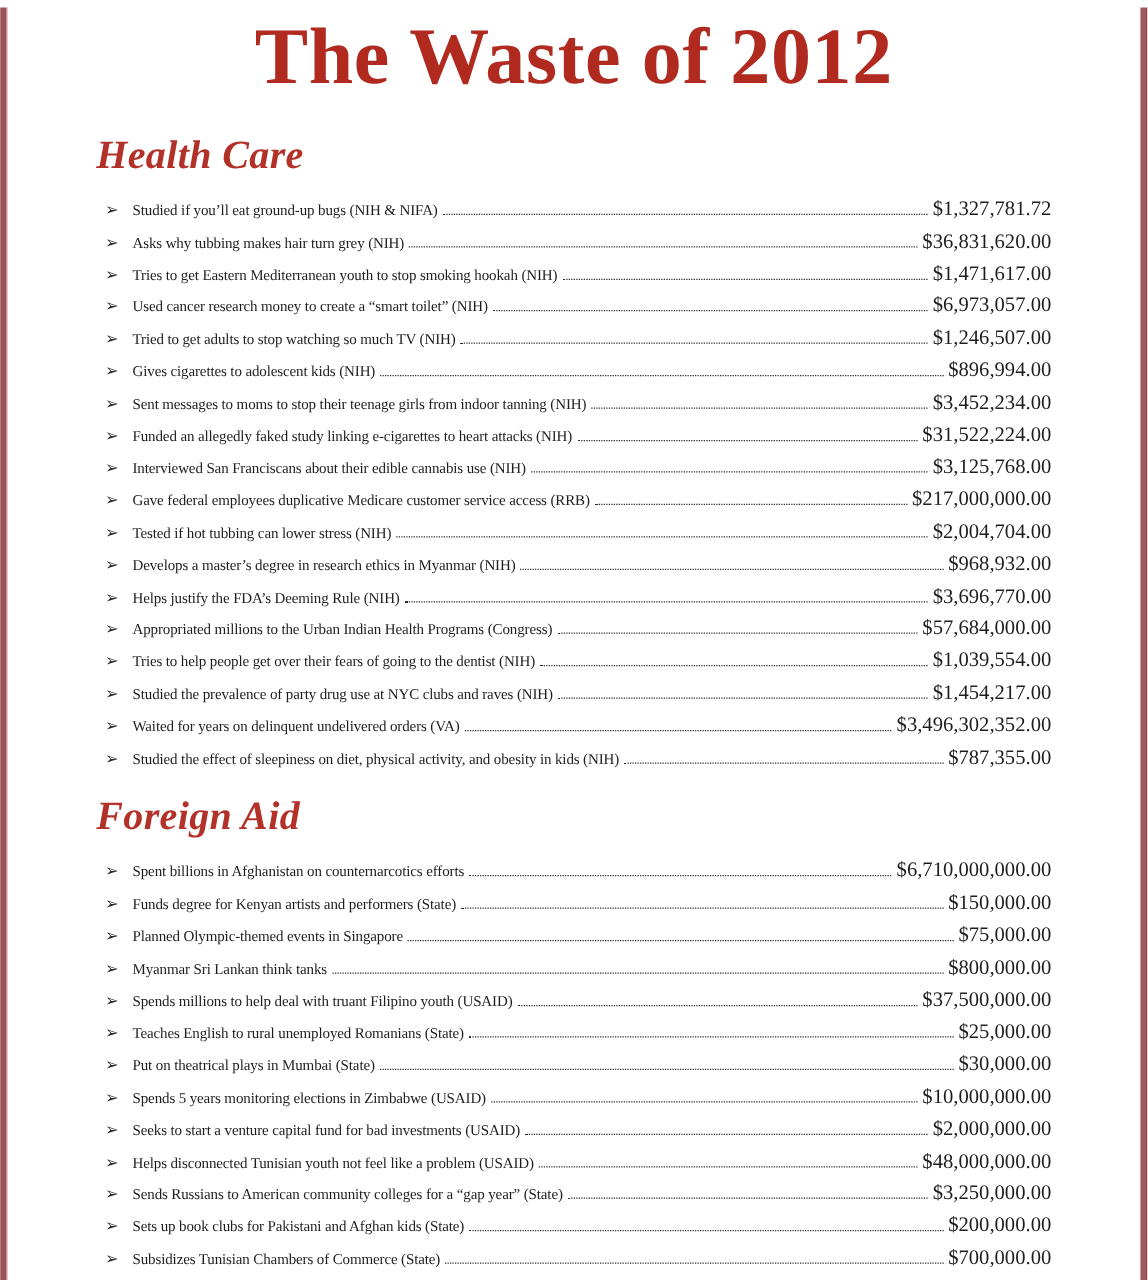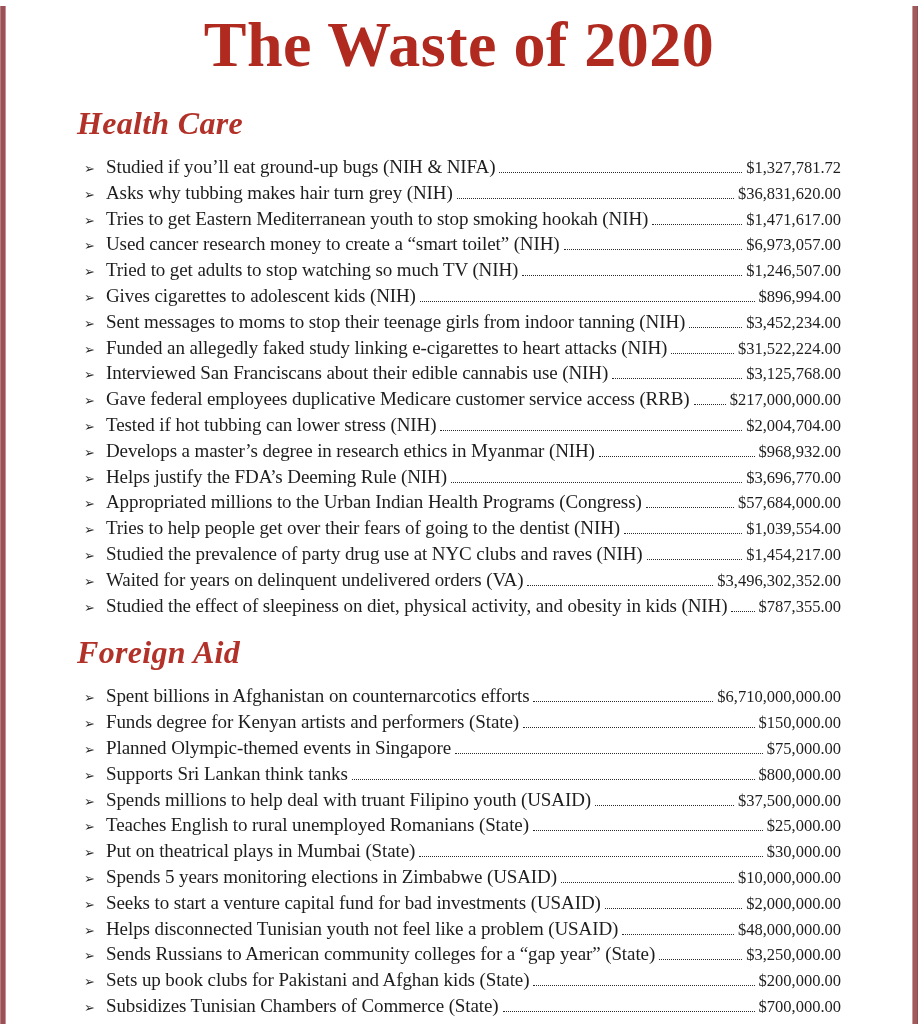--- a/index.html
+++ b/index.html
@@ -66,21 +66,21 @@
     flex: 0 0 29px;
     box-sizing: border-box;
     padding-left: 7px;
     font-family: "DejaVu Sans", sans-serif;
     font-size: 13px;
     line-height: 25.8px;
     color: #2a2a2a;
   }
   .item-text {
     white-space: nowrap;
-    font-size: 19px;
+    font-size: 12px;
     line-height: 25.8px;
     letter-spacing: -0.1px;
   }
   .leader {
     flex: 1 1 auto;
     min-width: 6px;
     height: 4px;
     margin: 0 4px;
     border-bottom: 1.8px dotted #2b2b2b;
   }
@@ -91,21 +91,21 @@
     text-align: right;
   }
 </style>
 </head>
 <body>
 
 <div class="page">
   <div class="edge-stripe edge-left"></div>
   <div class="edge-stripe edge-right"></div>
 
-  <h1 class="page-title">The Waste of 2020</h1>
+  <h1 class="page-title">The Waste of 2012</h1>
 
   <div class="content">
   <div class="section">
     <h2 class="section-heading">Health Care</h2>
     <div class="section-list">
   <div class="item-row">
     <span class="bullet">➢</span>
     <span class="item-text">Studied if you’ll eat ground-up bugs (NIH &amp; NIFA)</span>
     <span class="leader"></span>
     <span class="item-amount">$1,327,781.72</span>
@@ -251,21 +251,21 @@
 
   <div class="item-row">
     <span class="bullet">➢</span>
     <span class="item-text">Planned Olympic-themed events in Singapore</span>
     <span class="leader"></span>
     <span class="item-amount">$75,000.00</span>
   </div>
 
   <div class="item-row">
     <span class="bullet">➢</span>
-    <span class="item-text">Supports Sri Lankan think tanks</span>
+    <span class="item-text">Myanmar Sri Lankan think tanks</span>
     <span class="leader"></span>
     <span class="item-amount">$800,000.00</span>
   </div>
 
   <div class="item-row">
     <span class="bullet">➢</span>
     <span class="item-text">Spends millions to help deal with truant Filipino youth (USAID)</span>
     <span class="leader"></span>
     <span class="item-amount">$37,500,000.00</span>
   </div>

